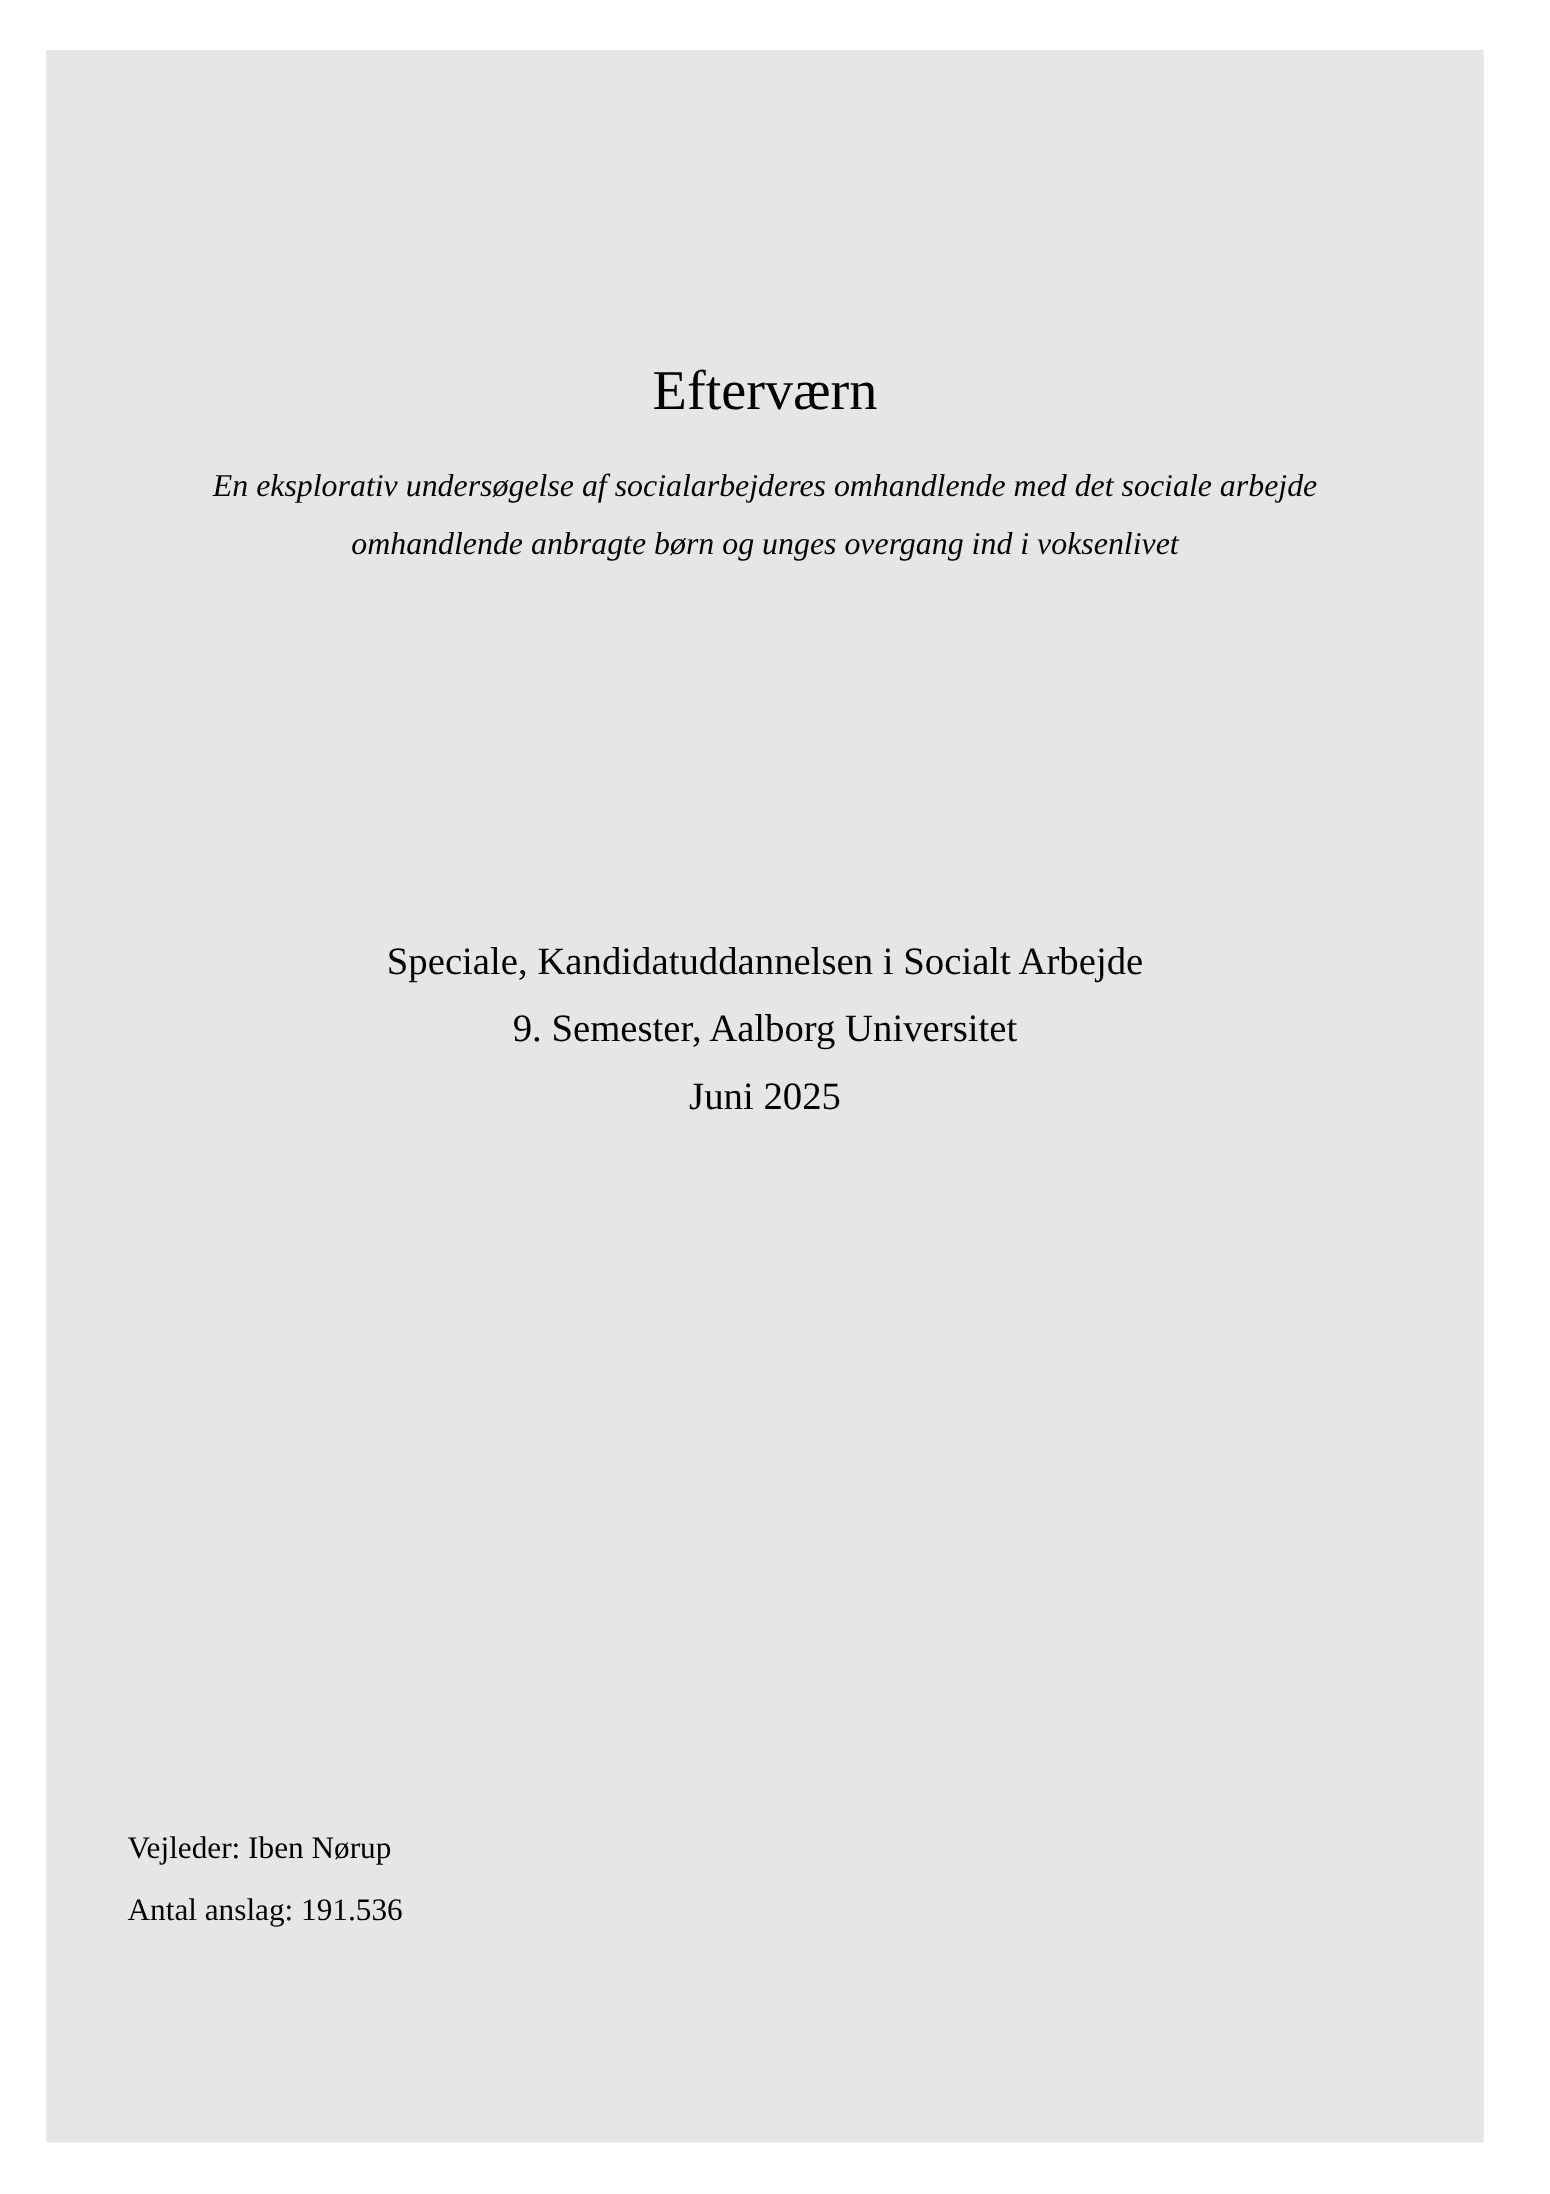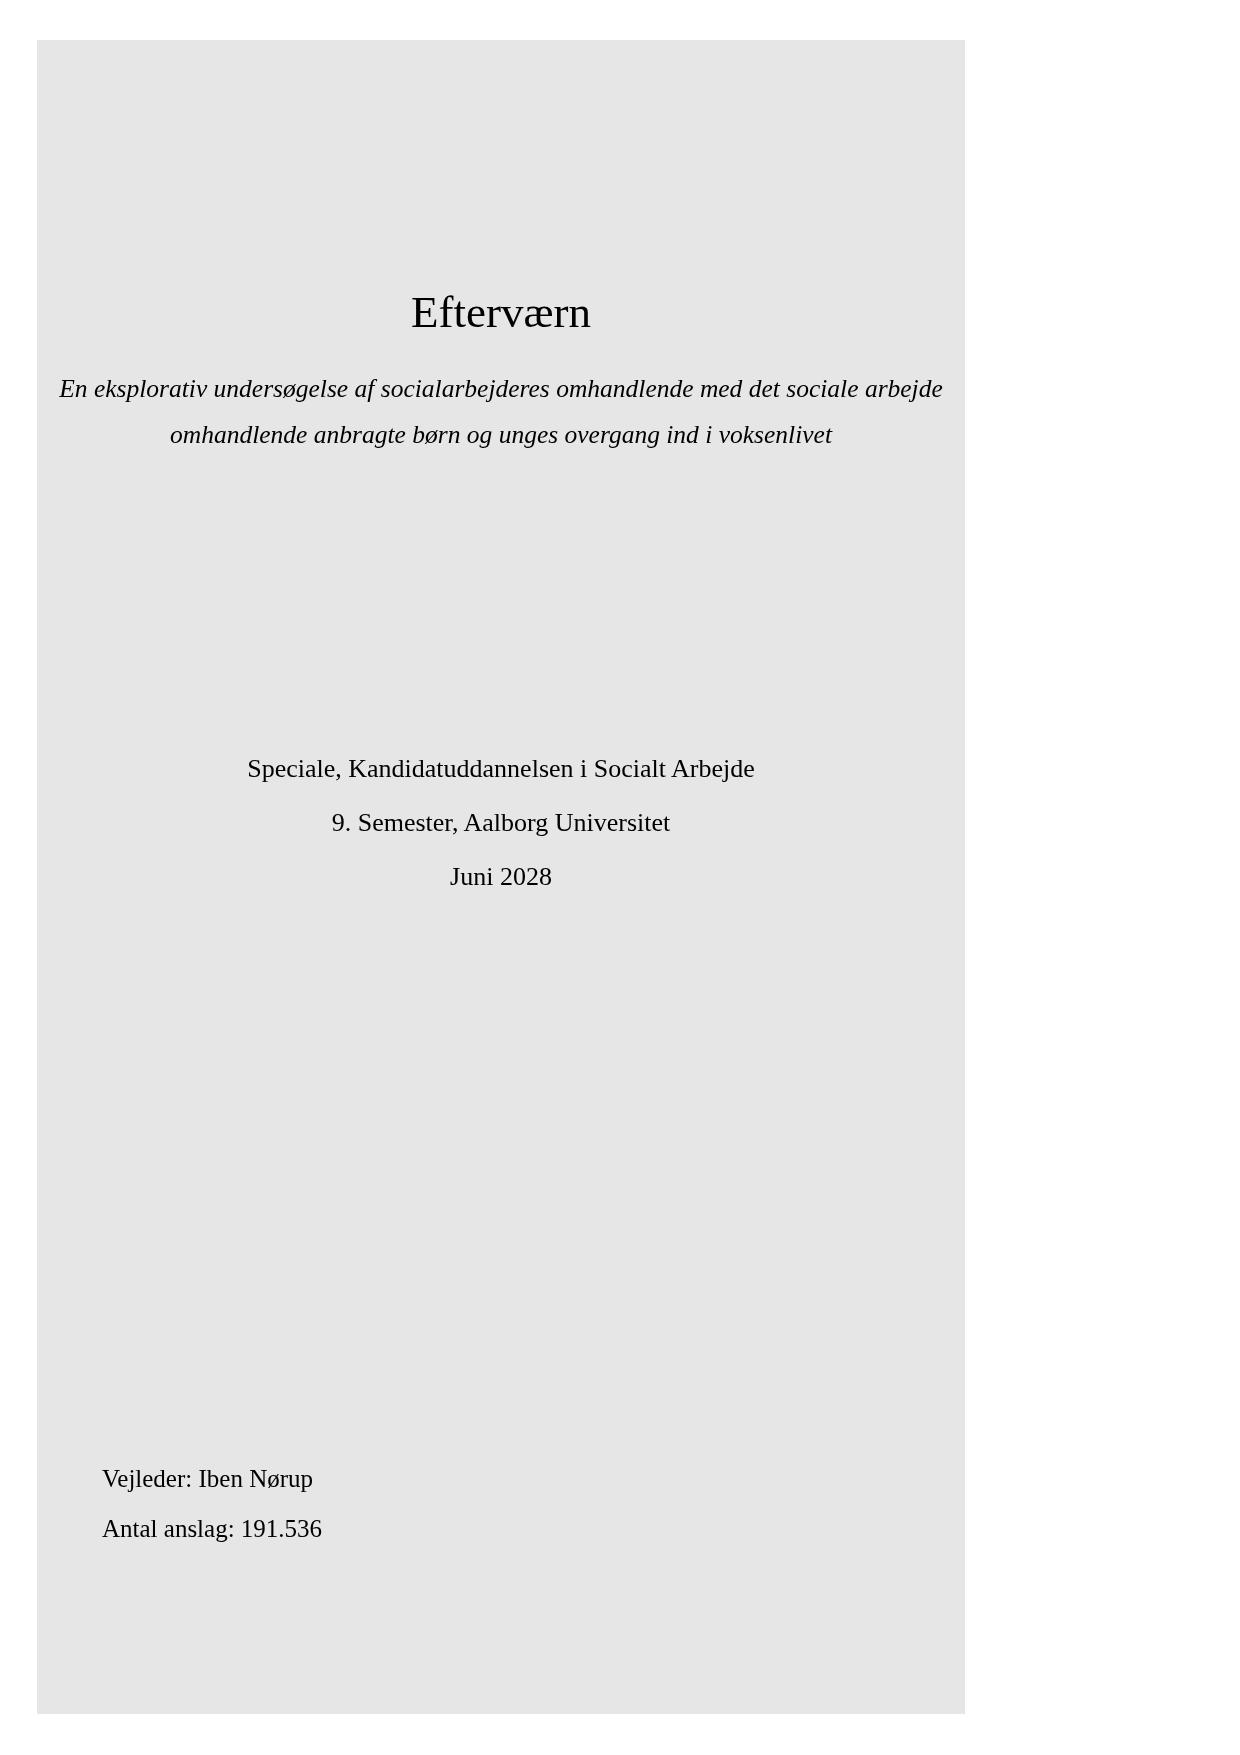--- a/index.html
+++ b/index.html
@@ -12,21 +12,21 @@
       height: 1755px;
       position: relative;
       overflow: hidden;
       font-family: "Liberation Serif", "DejaVu Serif", serif;
       color: #000000;
     }
     .page {
       position: absolute;
       left: 37px;
       top: 40px;
-      width: 928px;
+      width: 1150px;
       height: 1674px;
       background: #e6e6e6;
     }
     .title {
       position: absolute;
       left: 0;
       width: 100%;
       top: 245px;
       text-align: center;
       font-size: 45px;
@@ -45,21 +45,21 @@
       font-style: italic;
       margin: 0;
     }
     .subtitle span { display: block; }
     .info {
       position: absolute;
       left: 0;
       width: 100%;
       top: 702px;
       text-align: center;
-      font-size: 26px;
+      font-size: 31px;
       line-height: 54px;
       margin: 0;
     }
     .info span { display: block; }
     .authors {
       position: absolute;
       left: 65px;
       top: 1178px;
       font-size: 25.5px;
       line-height: 50px;
@@ -82,21 +82,21 @@
   <h1 class="title">Efterværn</h1>
 
   <div class="subtitle">
     <span>En eksplorativ undersøgelse af socialarbejderes omhandlende  med det sociale arbejde</span>
     <span>omhandlende anbragte børn og unges overgang ind i voksenlivet</span>
   </div>
 
   <div class="info">
     <span>Speciale, Kandidatuddannelsen i Socialt Arbejde</span>
     <span>9. Semester, Aalborg Universitet</span>
-    <span>Juni 2028</span>
+    <span>Juni 2025</span>
   </div>
 
 
   <div class="meta">
     <span>Vejleder: Iben Nørup</span>
     <span>Antal anslag: 191.536</span>
   </div>
 
 </div>
 

